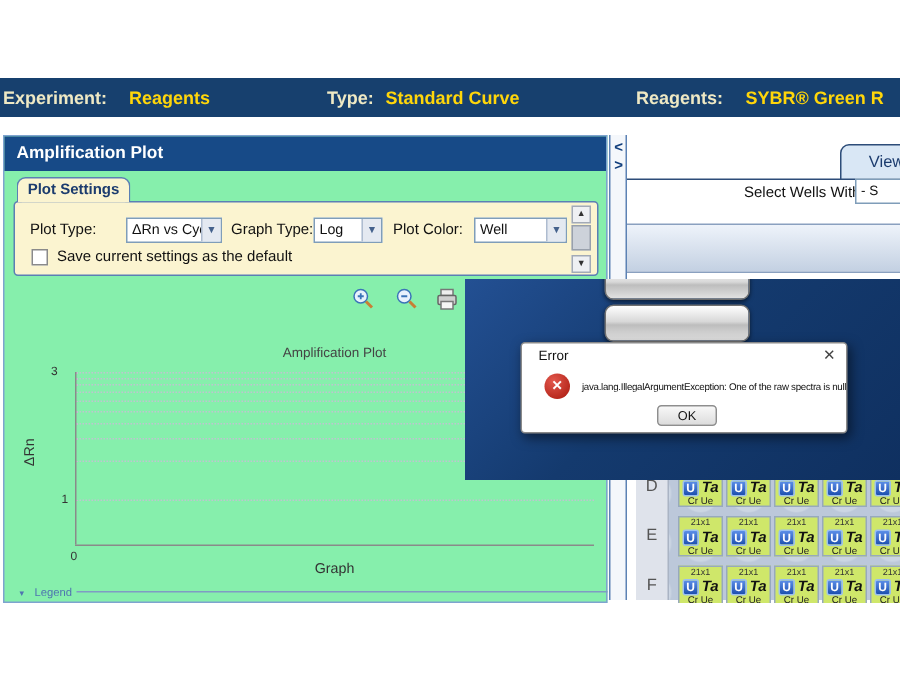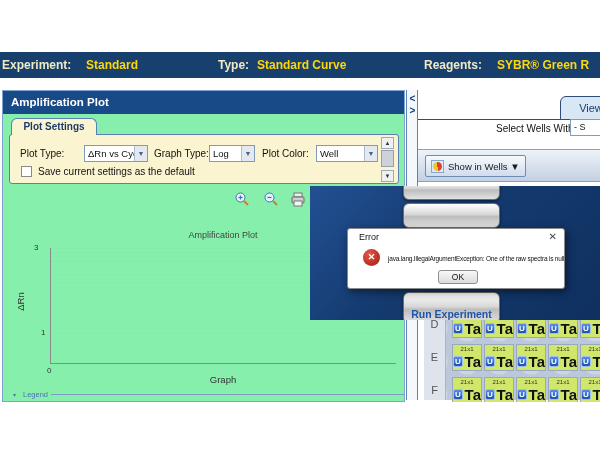--- a/index.html
+++ b/index.html
@@ -9,21 +9,21 @@
 
   
   .topbar { position:absolute; left:0; top:52px; width:600px; height:26px; background:#17406e; }
   .topbar span { position:absolute; top:6px; font-size:12px; font-weight:bold; white-space:nowrap; }
   .topbar .lbl { color:#efe9c4; }
   .topbar .val { color:#ffd60a; }
 
   
   .lpanel { position:absolute; left:2px; top:90px; width:403px; height:312px; background:#86efac; border:1px solid #7ea3cf; }
   .lpanel-hdr { position:absolute; left:0; top:0; width:100%; height:23px; background:#174a87; color:#fff; font-size:11.5px; font-weight:bold; line-height:23px; padding-left:8px; }
-  .settings-tab { position:absolute; left:8px; top:27px; width:86px; height:17px; background:#fbf4d0; border:1px solid #5b7fb4; border-bottom:none; border-radius:6px 6px 0 0; color:#1c3c6e; font-size:10px; font-weight:bold; text-align:center; line-height:16px; z-index:2; }
+  .settings-tab { position:absolute; left:8px; top:27px; width:76px; height:17px; background:#fbf4d0; border:1px solid #5b7fb4; border-bottom:none; border-radius:6px 6px 0 0; color:#1c3c6e; font-size:10px; font-weight:bold; text-align:center; line-height:16px; z-index:2; }
   .settings-body { position:absolute; left:6px; top:43px; width:390px; height:50px; background:#fbf4d0; border:1px solid #5b7fb4; border-radius:3px; z-index:1; }
   .fldlbl { position:absolute; font-size:10px; color:#111; top:13px; }
   .select { position:absolute; top:10px; height:17px; background:#fff; border:1px solid #7f9db9; font-size:9.5px; color:#111; line-height:15px; padding-left:3px; }
   .select .arr { position:absolute; right:0; top:0; width:13px; height:100%; background:#e4e9f1; border-left:1px solid #aebcd0; color:#44618c; font-size:7px; text-align:center; line-height:15px; }
   .chk { position:absolute; left:11px; top:31px; width:11px; height:11px; background:#fff; border:1px solid #8a8a8a; }
   .chklbl { position:absolute; left:28px; top:31px; font-size:10px; color:#111; }
   .sbar { position:absolute; right:4px; top:2px; width:13px; height:45px; }
   .sbtn { position:absolute; left:0; width:13px; height:12px; background:#eef0f3; border:1px solid #a2aab6; color:#333; font-size:6px; text-align:center; line-height:11px; }
   .sthumb { position:absolute; left:0; top:13px; width:13px; height:17px; background:#cdd2da; border:1px solid #98a0ac; }
 
@@ -63,21 +63,21 @@
   .plate { position:absolute; left:6px; top:212px; width:176px; height:98px; }
   .platebg { position:absolute; left:22px; top:0; width:154px; height:98px; background-color:#bcc8da;
       background-image:radial-gradient(circle 13px at 16px 16px, #ccd6e3 12px, rgba(0,0,0,0) 13px);
       background-size:32px 33px; background-position:5px 11px; }
   .labelcol { position:absolute; left:0; top:0; width:22px; height:98px; background:#dfe3eb; border-right:1px solid #aab4c4; }
   .rowlbl { position:absolute; left:0; width:21px; text-align:center; font-size:11px; color:#555; }
   .well { position:absolute; width:30px; height:27px; background:#cfe76a; border:1px solid #97a9bd; overflow:hidden; cursor:pointer; }
   .well .qty { font-size:6px; line-height:6px; color:#333; text-align:center; margin-top:1px; }
   .well .mid { display:flex; align-items:center; justify-content:center; gap:2px; margin-top:1px; }
   .well .uic { width:11px; height:11px; border-radius:2px; background:linear-gradient(#5b8ee8,#1e50b0); border:1px solid #9cc0ef; color:#fff; font-size:8px; font-weight:bold; text-align:center; line-height:10px; }
-  .well .tgt { font-size:15px; font-weight:bold; color:#111; }
+  .well .tgt { font-size:10px; font-weight:bold; color:#111;font-style:italic; }
   .well .smp { font-size:6.5px; line-height:7px; color:#222; text-align:center; }
 
   
   .navywin { position:absolute; left:310px; top:186px; width:290px; height:134px; background:linear-gradient(135deg,#235093 0%,#143a6e 45%,#0f3060 100%); overflow:hidden; }
   .graybtn { position:absolute; left:93px; width:97px; background:linear-gradient(#ffffff,#d8d8d8 45%,#bdbdbd 55%,#e2e2e2); border:1px solid #6f6f6f; border-radius:6px; box-shadow:0 1px 3px rgba(0,0,0,.55); cursor:pointer; }
   .runexp { display:flex; align-items:flex-end; justify-content:center; padding-bottom:3px; color:#1d56a8; font-size:10.5px; font-weight:bold; }
 
   
   .errdlg { position:absolute; left:347px; top:228px; width:218px; height:61px; background:#fff; border:1px solid #8a8a8a; border-radius:3px; box-shadow:2px 3px 8px rgba(0,0,0,.5); }
   .errdlg .ttl { position:absolute; left:11px; top:3px; font-size:9px; color:#111; }
@@ -86,21 +86,21 @@
   .errmsg { position:absolute; left:40px; top:26px; width:174px; font-size:6.5px; letter-spacing:-0.2px; color:#111; white-space:nowrap; }
   .okbtn { position:absolute; left:90px; top:41px; width:40px; height:14px; background:linear-gradient(#f8f8f8,#dcdcdc); border:1px solid #8e8e8e; border-radius:3px; font-size:8.5px; color:#111; text-align:center; line-height:12px; cursor:pointer; }
 </style>
 </head>
 <body>
 
 <div id="screen">
 
   <div class="topbar">
     <span class="lbl" style="left:2px">Experiment:</span>
-    <span class="val" style="left:86px">Standard</span>
+    <span class="val" style="left:86px">Reagents</span>
     <span class="lbl" style="left:218px">Type:</span>
     <span class="val" style="left:257px">Standard Curve</span>
     <span class="lbl" style="left:424px">Reagents:</span>
     <span class="val" style="left:497px">SYBR® Green R</span>
   </div>
 
   <div class="lpanel">
     <div class="lpanel-hdr">Amplification Plot</div>
 
     <div class="settings-tab">Plot Settings</div>
@@ -184,26 +184,20 @@
   </div>
 
   <div class="rpanel">
     <div class="tabline"></div>
     <div class="tab-idle">View</div>
 
     <span class="selwells-lbl">Select Wells With:</span>
     <div class="selwells-dd">- S</div>
 
     <div class="rtoolbar">
-      <div class="tbtn" style="left:7px">
-        <span class="wellcolor-ic">
-            <i></i>
-          </span>
-        <span>Show in Wells ▼</span>
-      </div>
     </div>
 
     <div class="plate">
       <div class="platebg"></div>
       <div class="labelcol">
         <div class="rowlbl" style="top:16px">D</div>
         <div class="rowlbl" style="top:49px">E</div>
         <div class="rowlbl" style="top:82px">F</div>
       </div>
 
@@ -330,23 +324,20 @@
           <div class="smp">Cr Ue</div>
         </div>
     </div>
   </div>
 
   <div class="abs" style="left:0; top:402px; width:600px; height:48px; background:#fff"></div>
 
   <div class="navywin">
     <div class="graybtn" style="top:-8px; height:22px"></div>
     <div class="graybtn" style="top:17px; height:25px"></div>
-    <div class="graybtn runexp" style="top:106px; height:32px">
-      <span>Run Experiment</span>
-    </div>
   </div>
 
   <div class="errdlg">
     <span class="ttl">Error</span>
     <span class="cls">✕</span>
     <div class="erricon">✕</div>
     <div class="errmsg">java.lang.IllegalArgumentException: One of the raw spectra is null</div>
     <div class="okbtn">OK</div>
   </div>
 

